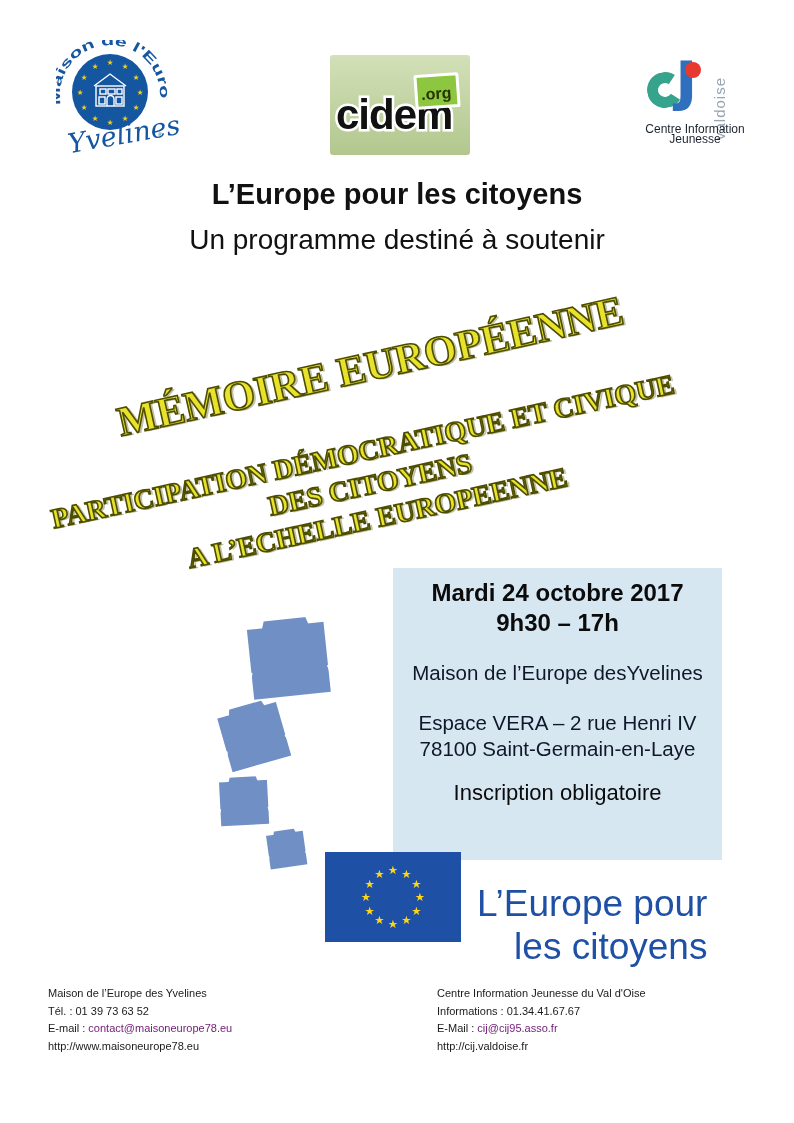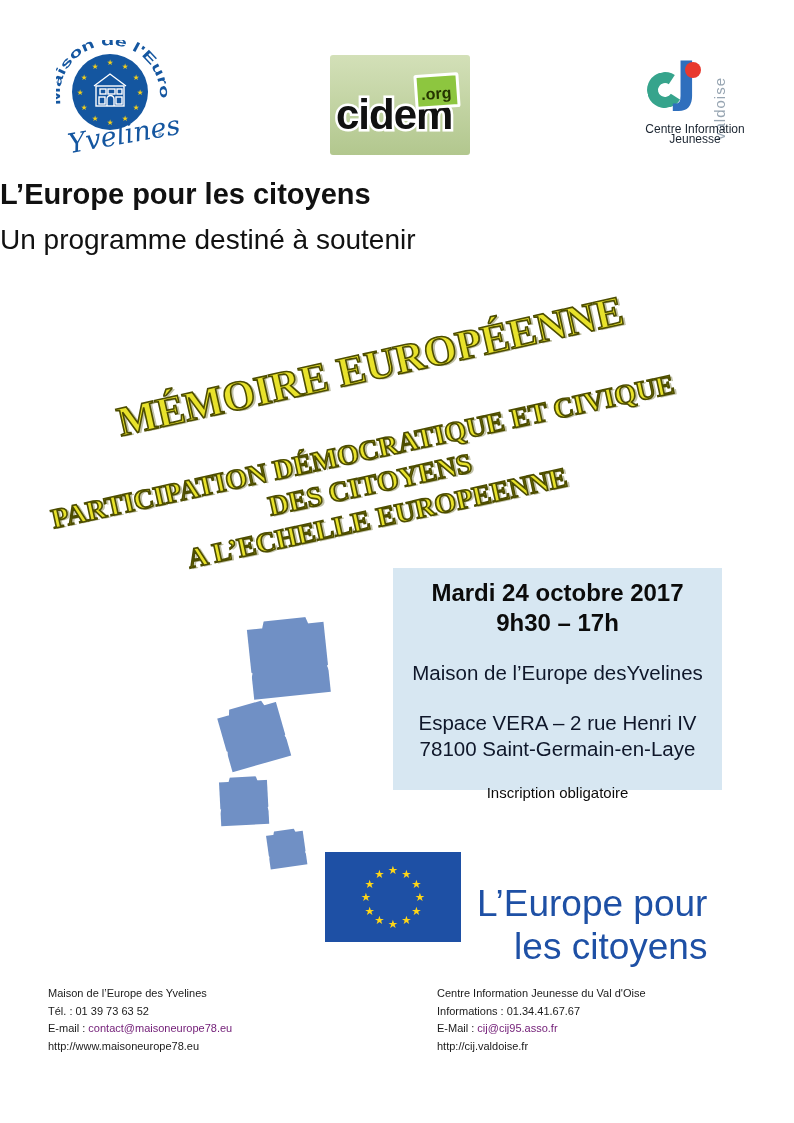--- a/index.html
+++ b/index.html
@@ -15,42 +15,42 @@
          border-right-color:transparent;border-radius:50%;transform:rotate(-12deg);}
   .cij-j{position:absolute;left:30px;top:-8px;font-family:"DejaVu Sans",sans-serif;
          font-weight:bold;font-size:66px;line-height:1;color:#2f6fbd;}
   .cij-dot{position:absolute;left:40px;top:12px;width:16px;height:16px;border-radius:50%;background:#e8392f;}
   .cij-vertical{position:absolute;left:66px;top:6px;height:84px;writing-mode:vertical-rl;
          transform:rotate(180deg);color:#97a5b2;font-size:15px;letter-spacing:1px;}
   #cij-caption{left:645px;top:124px;width:100px;text-align:center;font-size:12px;
          line-height:10px;color:#1a2430;}
 
   
-  #title{left:0;top:178px;width:794px;text-align:left;color:#111;}
+  #title{left:0;top:178px;width:794px;text-align:center;color:#111;}
   #title .t1{font-size:29px;font-weight:bold;line-height:33px;}
   #title .t2{font-size:28px;line-height:34px;margin-top:12px;}
 
   
   .wordart{font-family:"Liberation Serif",serif;font-weight:bold;color:#e8e22b;
            -webkit-text-stroke:1.6px #4d4d00;text-shadow:2.5px 1.5px 0 rgba(77,77,0,0.35);
            text-align:center;white-space:nowrap;}
   #wa-memoire{left:112px;top:338px;width:500px;font-size:42px;line-height:60px;
            transform:rotate(-12.6deg);}
   #wa-participation{left:25px;top:434px;width:690px;font-size:28px;line-height:34px;
            transform:rotate(-12.3deg);}
 
   
   .decor-star{position:absolute;overflow:visible;}
 
   
-  #event-box{left:393px;top:568px;width:329px;height:222px;background:#d7e7f2;
+  #event-box{left:393px;top:568px;width:329px;height:292px;background:#d7e7f2;
              text-align:center;box-sizing:border-box;padding-top:10px;}
   #event-box .black-bold{font-size:24px;font-weight:bold;line-height:30px;color:#0b0b0b;}
   #event-box .blue{font-size:20.5px;line-height:26px;color:#0f172a;}
-  #event-box .black{font-size:15px;line-height:26px;color:#0b0b0b;}
+  #event-box .black{font-size:22px;line-height:26px;color:#0b0b0b;}
   .gap22{height:22px;} .gap24{height:24px;} .gap18{height:18px;}
 
   
   #eu-flag{left:325px;top:852px;}
   #eu-text{left:477px;top:882px;font-size:37px;line-height:43px;color:#1e50a5;text-align:right;}
 
   
   .footer-col{top:985px;font-size:11px;line-height:17.5px;color:#1a1a1a;}
   #footer-left{left:48px;}
   #footer-right{left:437px;}

